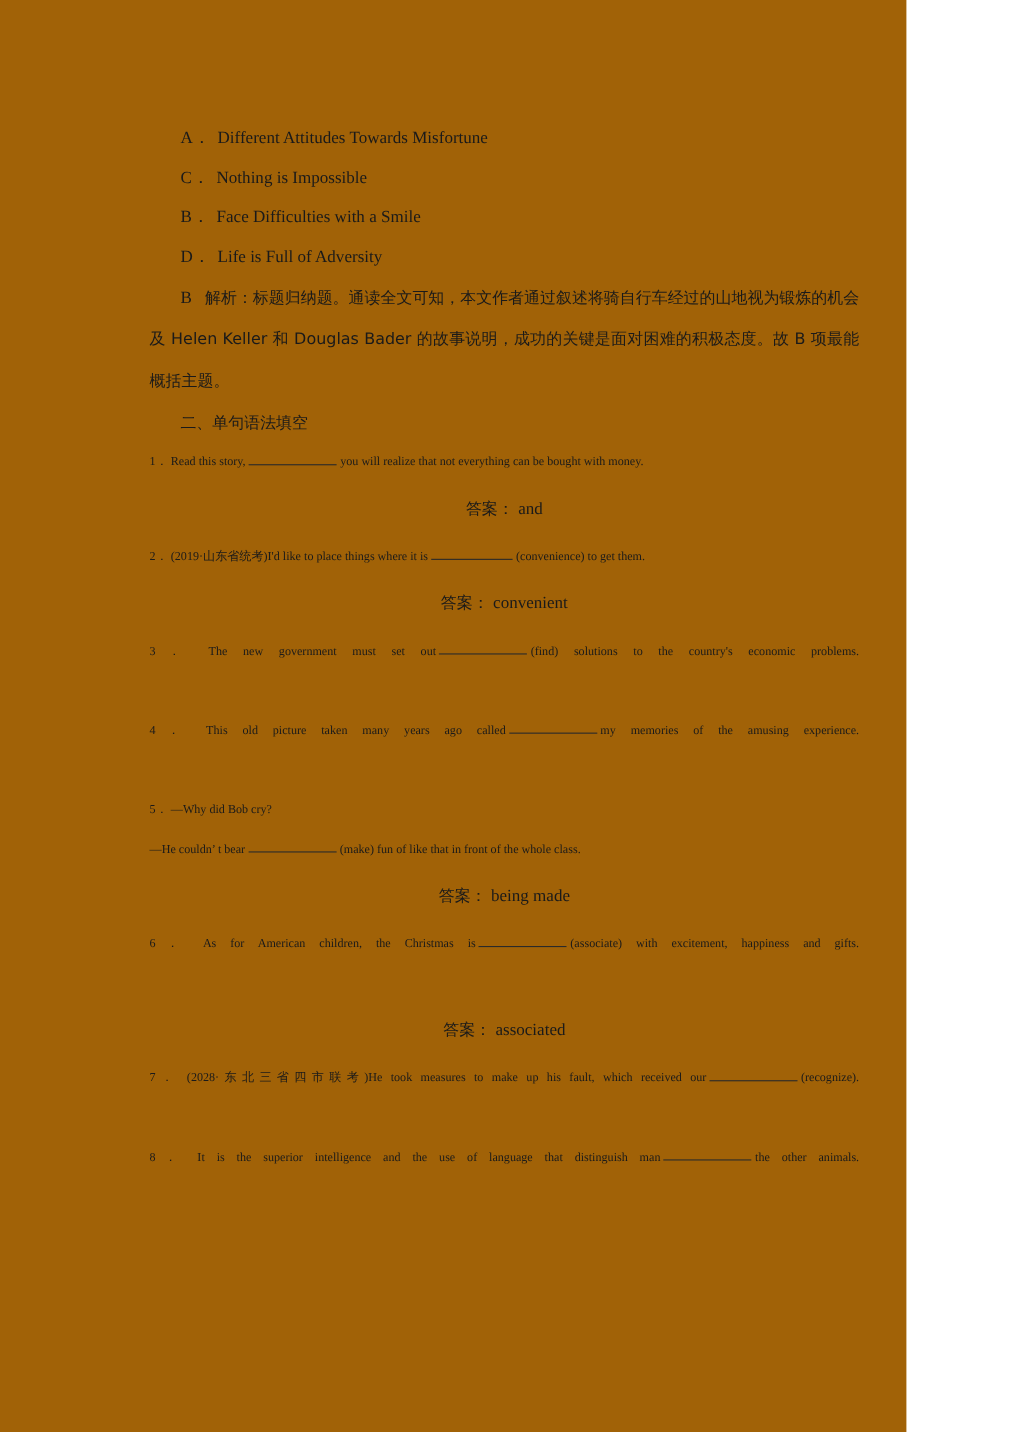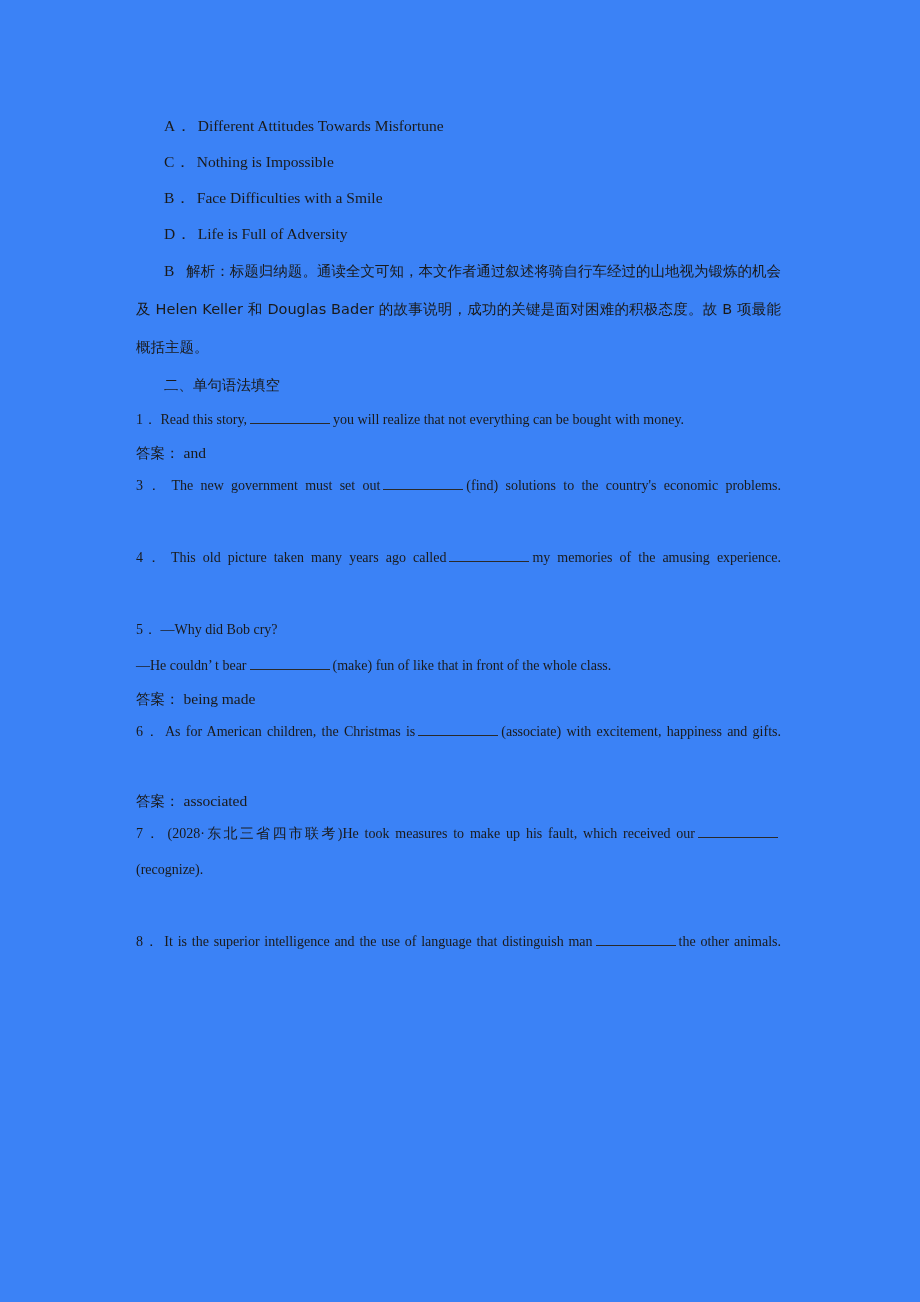--- a/index.html
+++ b/index.html
@@ -9,23 +9,23 @@
   }
   body {
     width: 920px;
     height: 1302px;
     font-family: "Liberation Serif", "DejaVu Serif", serif;
     color: #1a1a1a;
     overflow: hidden;
   }
   .page {
     position: relative;
-    width: 920px;
+    width: 824px;
     height: 1302px;
-    background: #3b82f6;
+    background: #a16207;
   }
   .body-block {
     position: absolute;
     left: 136px;
     top: 108px;
     width: 645px;
   }
   .opt {
     padding-left: 28px;
     line-height: 36px;
@@ -58,38 +58,39 @@
     margin-top: 2px;
     white-space: nowrap;
     margin-left: 28px;
   }
 
   
   .q {
     margin-top: 0;
   }
   .q-text {
-    font-size: 14px;
+    font-size: 11px;
     line-height: 36px;
     text-align: justify;
     text-justify: inter-word;
   }
   
   .q-text.full::after {
     content: "";
     display: inline-block;
     width: 100%;
   }
   .q-num {
     white-space: nowrap;
   }
   .answer {
     font-size: 15.5px;
-    line-height: 30px;
+    line-height: 49px;
     white-space: nowrap;
+    text-align: center;
   }
   .answer .ans-label {
     letter-spacing: 0px;
   }
   .answer .ans-value {
     margin-left: 4px;
   }
 
   
   .blank {
@@ -131,20 +132,24 @@
 
     <div class="analysis"><span class="ans-letter">B</span><span class="cjk">解析：标题归纳题。通读全文可知，本文作者通过叙述将骑自行车经过的山地视为锻炼的机会及 Helen Keller 和 Douglas Bader 的故事说明，成功的关键是面对困难的积极态度。故 B 项最能概括主题。</span></div>
 
     <div class="section-head cjk">二、单句语法填空</div>
 
     <div class="q">
       <div class="q-text"><span class="q-num">1．</span> <span>Read this story,</span><span class="blank w-md"></span><span>you will realize that not everything can be bought with money.</span></div>
       <div class="answer"><span class="ans-label cjk">答案：</span><span class="ans-value">and</span></div>
     </div>
 
+    <div class="q">
+      <div class="q-text"><span class="q-num">2．</span> <span class="nowrap">(2019·山东省统考)I'd like to place things where it is</span><span class="blank w-sm"></span><span>(convenience) to get them.</span></div>
+      <div class="answer"><span class="ans-label cjk">答案：</span><span class="ans-value">convenient</span></div>
+    </div>
 
     <div class="q">
       <div class="q-text full"><span class="q-num">3．</span> <span>The new government must set out</span><span class="blank w-md"></span><span>(find) solutions to the country's economic problems.</span></div>
     </div>
 
     <div class="q">
       <div class="q-text full"><span class="q-num">4．</span> <span>This old picture taken many years ago called</span><span class="blank w-md"></span><span>my memories of the amusing experience.</span></div>
     </div>
 
     <div class="q">

